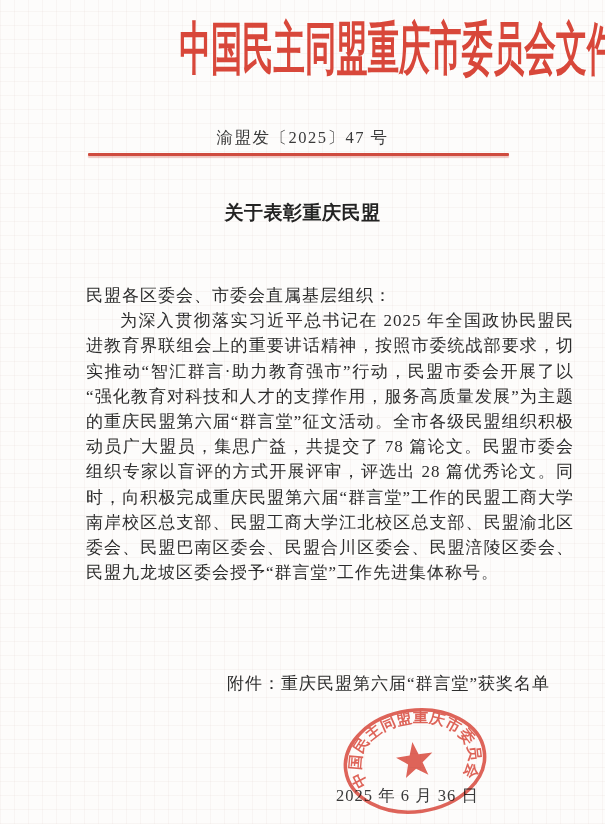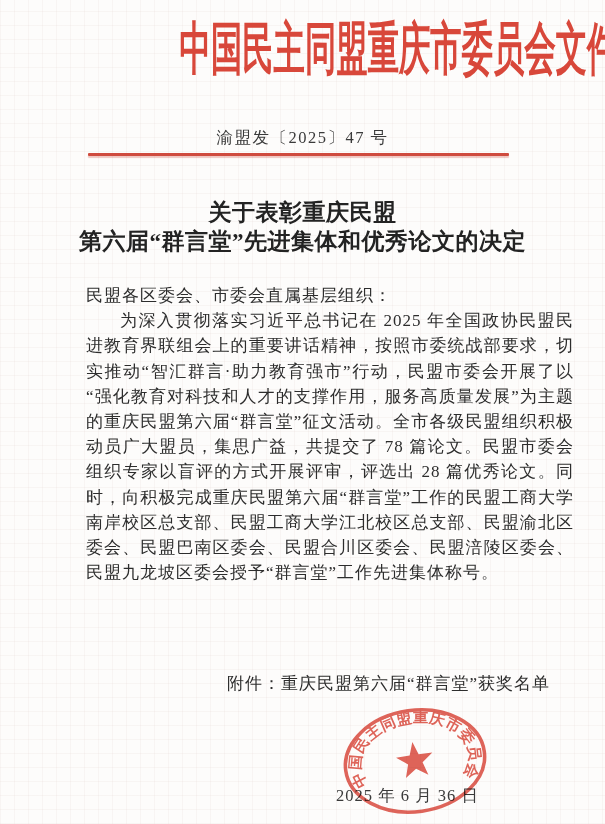--- a/index.html
+++ b/index.html
@@ -28,21 +28,21 @@
     position:absolute;top:127px;left:0;width:100%;
     text-align:center;font-size:16.5px;color:#3a3a3a;letter-spacing:1.5px;
   }
   .red-rule{
     position:absolute;top:153px;left:88px;width:421px;height:3px;
     background:#cf4b3e;border-radius:1px;
     box-shadow:0 2px 1px rgba(207,75,62,.30);
   }
   .doc-title{
     position:absolute;top:198px;left:30px;right:30px;
-    text-align:center;font-size:23px;font-weight:700;color:#232323;
+    text-align:center;font-size:19px;font-weight:700;color:#232323;
     line-height:29px;letter-spacing:.5px;
   }
   .body-text{
     position:absolute;top:283px;left:62px;width:488px;
     font-size:17px;line-height:25.2px;color:#2d2d2d;
     text-align:justify;letter-spacing:1px;margin-left:24px;
   }
   .body-text p{margin:0;}
   .body-text p.indent{text-indent:2em;}
   .attachment{
@@ -73,21 +73,20 @@
   <div class="doc-header">
     <span class="stretch">中国民主同盟重庆市委员会文件</span>
   </div>
 
   <div class="doc-number">渝盟发〔2025〕47 号</div>
 
   <div class="red-rule"></div>
 
   <div class="doc-title">
     <div>关于表彰重庆民盟</div>
-    <div>第六届“群言堂”先进集体和优秀论文的决定</div>
   </div>
 
   <div class="body-text">
     <p>民盟各区委会、市委会直属基层组织：</p>
     <p class="indent">为深入贯彻落实习近平总书记在 2025 年全国政协民盟民进教育界联组会上的重要讲话精神，按照市委统战部要求，切实推动“智汇群言·助力教育强市”行动，民盟市委会开展了以“强化教育对科技和人才的支撑作用，服务高质量发展”为主题的重庆民盟第六届“群言堂”征文活动。全市各级民盟组织积极动员广大盟员，集思广益，共提交了 78 篇论文。民盟市委会组织专家以盲评的方式开展评审，评选出 28 篇优秀论文。同时，向积极完成重庆民盟第六届“群言堂”工作的民盟工商大学南岸校区总支部、民盟工商大学江北校区总支部、民盟渝北区委会、民盟巴南区委会、民盟合川区委会、民盟涪陵区委会、民盟九龙坡区委会授予“群言堂”工作先进集体称号。</p>
   </div>
 
   <div class="attachment">附件：重庆民盟第六届“群言堂”获奖名单</div>
 
 

